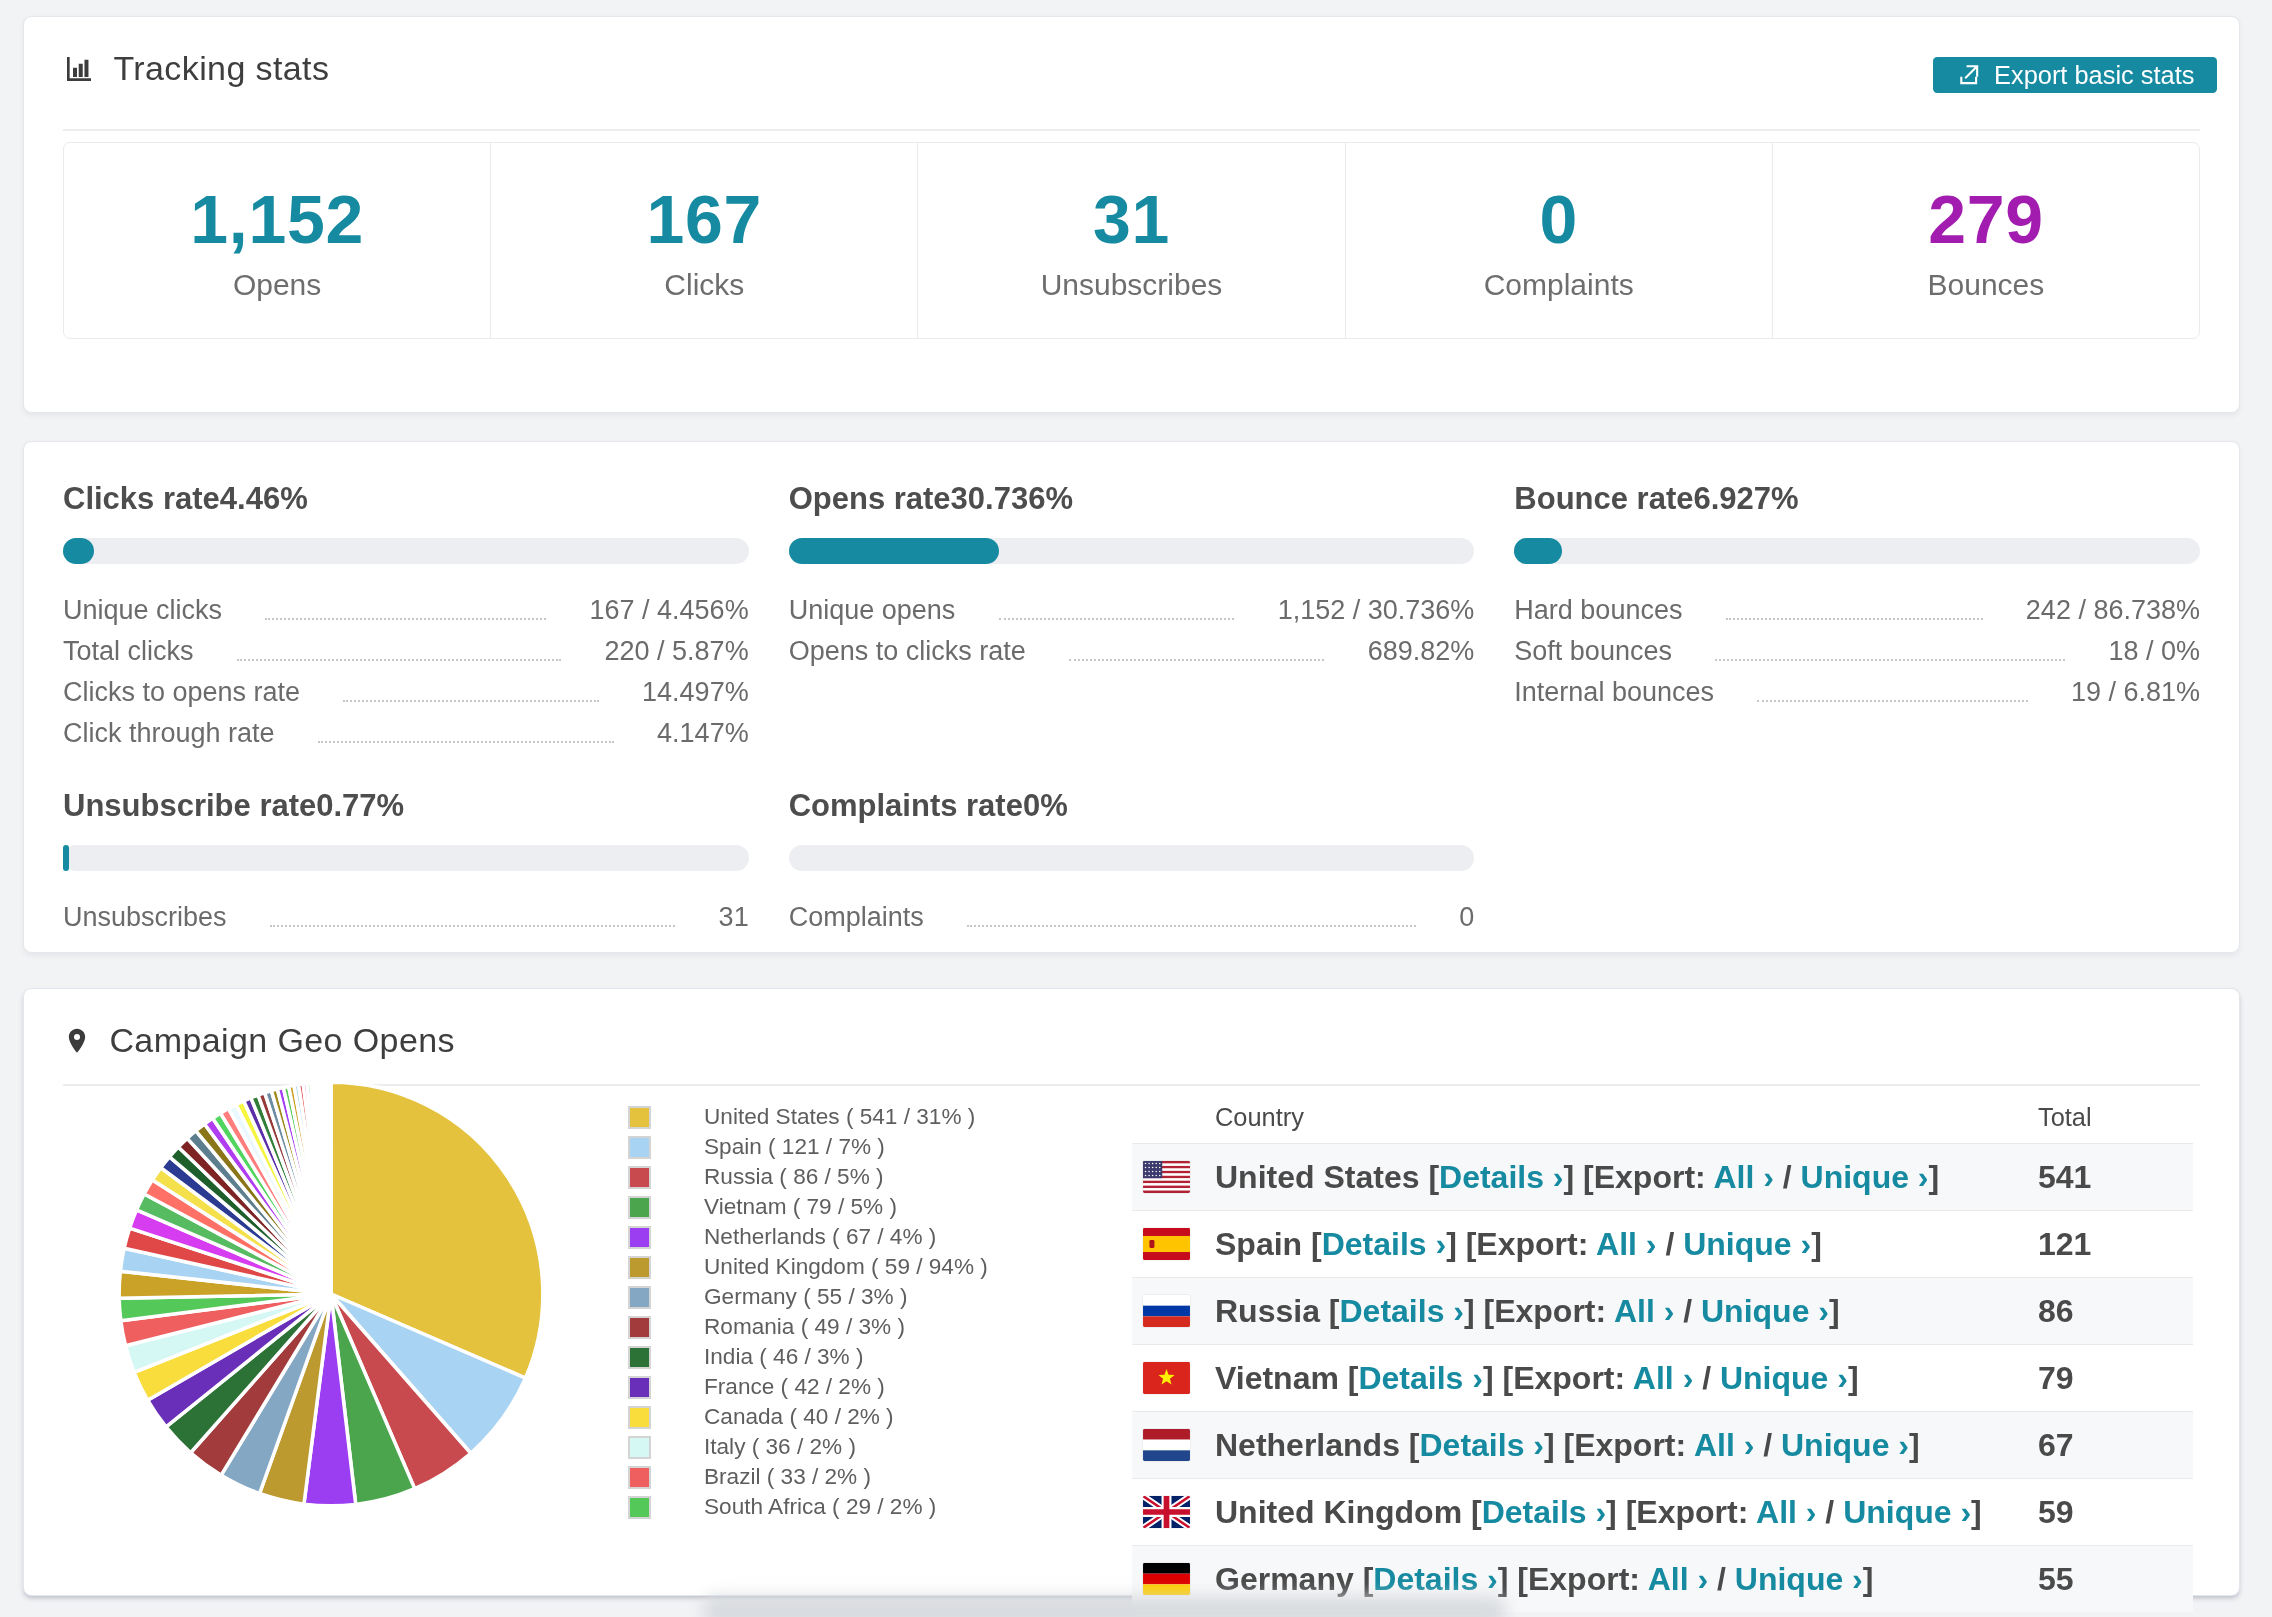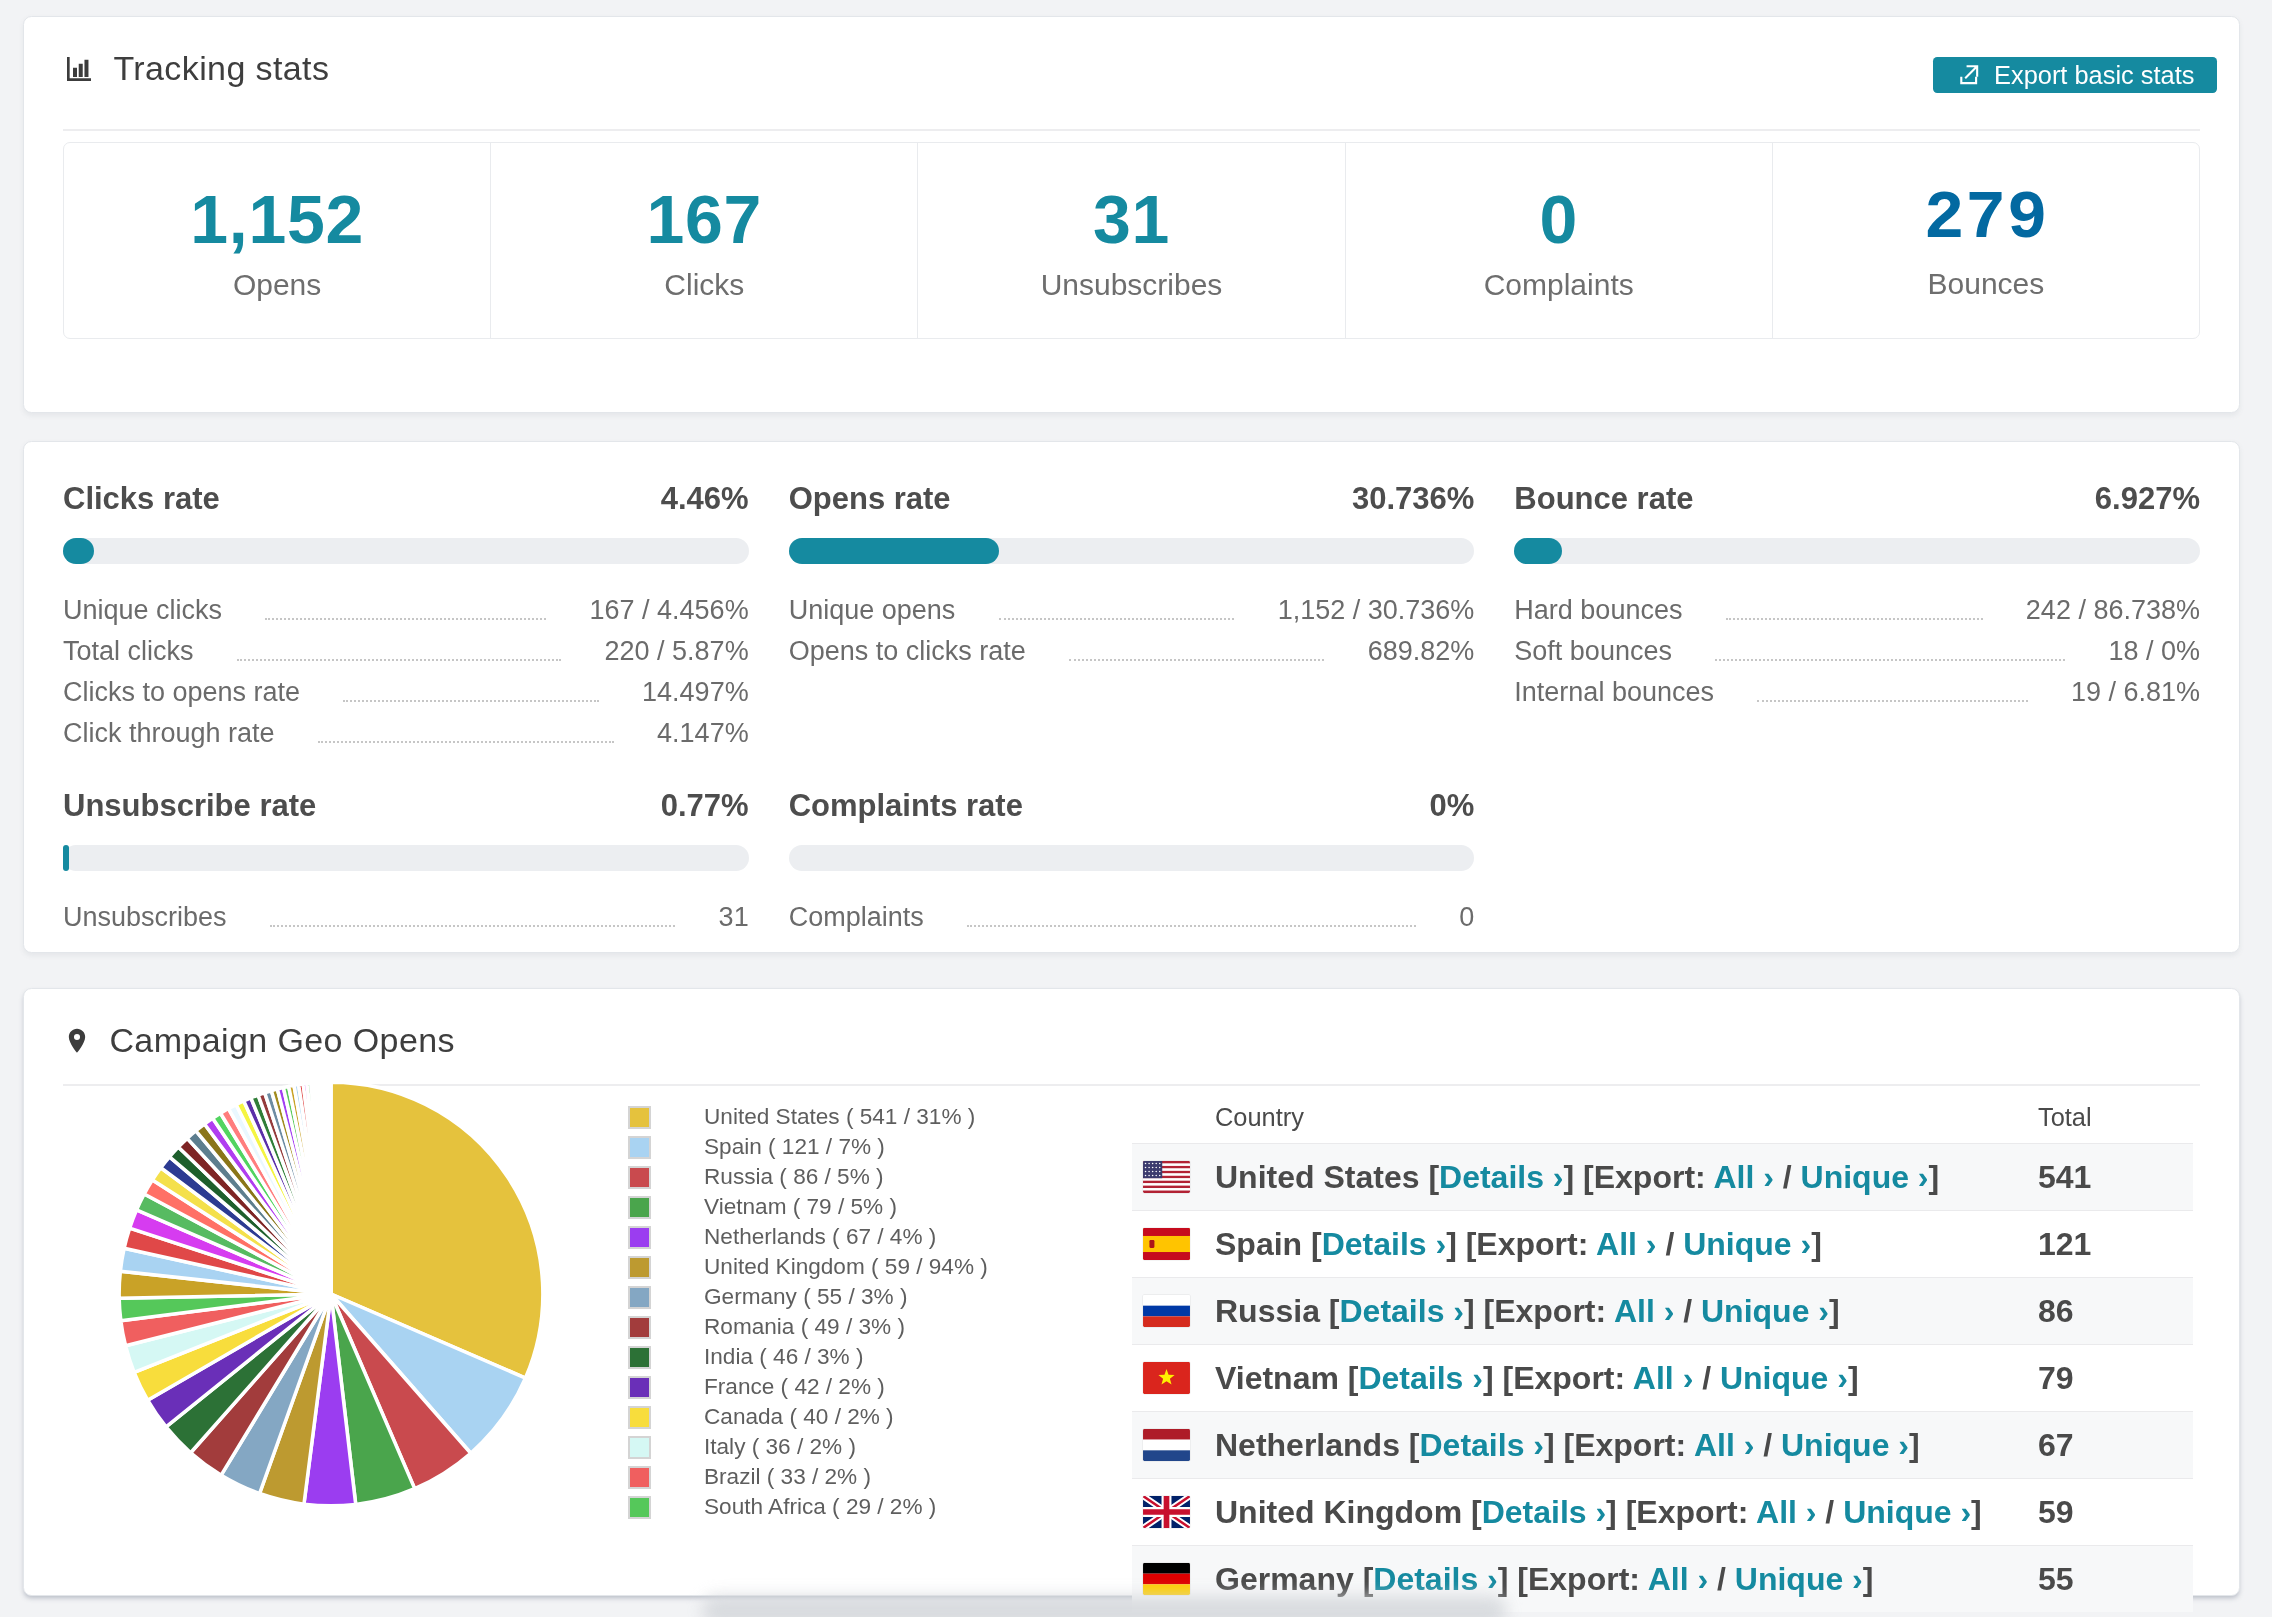--- a/index.html
+++ b/index.html
@@ -22,21 +22,21 @@
   .stats-group{position:absolute;left:39px;right:39px;top:125px;height:195px;border:1.4px solid #e9ebee;
                border-radius:7px;display:flex;background:#fff;}
   .stat-cell{flex:1;display:flex;flex-direction:column;align-items:center;justify-content:center;
              border-left:1.4px solid #e9ebee;}
   .stat-cell:first-child{border-left:none;}
   .stat-value{font-size:68px;font-weight:700;letter-spacing:0.7px;}
   .stat-label{font-size:30px;color:#6e6e6e;margin-top:10px;}
   
   .rates-grid{position:absolute;left:39px;right:39px;top:39px;display:grid;
               grid-template-columns:repeat(3,1fr);column-gap:40px;row-gap:39px;align-content:start;}
-  .rate-title-row{display:flex;justify-content:space-between;font-size:31px;font-weight:700;color:#4d4d4d;}
+  .rate-title-row{display:flex;font-size:31px;font-weight:700;color:#4d4d4d;}
   .progress{margin-top:21px;height:26px;background:#eceef1;border-radius:13.4px;}
   .progress-fill{height:100%;border-radius:13.4px;min-width:6.4px;}
   .rate-rows{margin-top:21px;}
   .rate-row{display:flex;align-items:flex-end;height:41px;font-size:27px;color:#6b6b6b;gap:32px;}
   .rate-row .lbl{white-space:nowrap;}
   .rate-row .val{white-space:nowrap;}
   .leader{flex:1;border-bottom:2.1px dotted #c6c6c6;margin:0 11.3px 6.4px 11.3px;}
   
   .legend{position:absolute;left:628px;top:1102px;list-style:none;margin:0;padding:0;}
   .legend-item{display:flex;align-items:center;height:30px;font-size:22.6px;color:#5e5e5e;gap:36px;}
@@ -94,21 +94,21 @@
         </div>
         <div class="stat-cell">
           <div class="stat-value" style="color: rgb(21, 138, 160);">31</div>
           <div class="stat-label">Unsubscribes</div>
         </div>
         <div class="stat-cell">
           <div class="stat-value" style="color: rgb(21, 138, 160);">0</div>
           <div class="stat-label">Complaints</div>
         </div>
         <div class="stat-cell">
-          <div class="stat-value" style="color: #0369a1; font-family: Liberation Mono, monospace;">279</div>
+          <div class="stat-value" style="color: #a21caf;">279</div>
           <div class="stat-label">Bounces</div>
         </div>
       </div>
   </section>
 
   <section class="card" id="card-rates">
     <div class="rates-grid" id="rates-grid">
         <div class="rate-section">
           <div class="rate-title-row">
             <span>Clicks rate</span>

